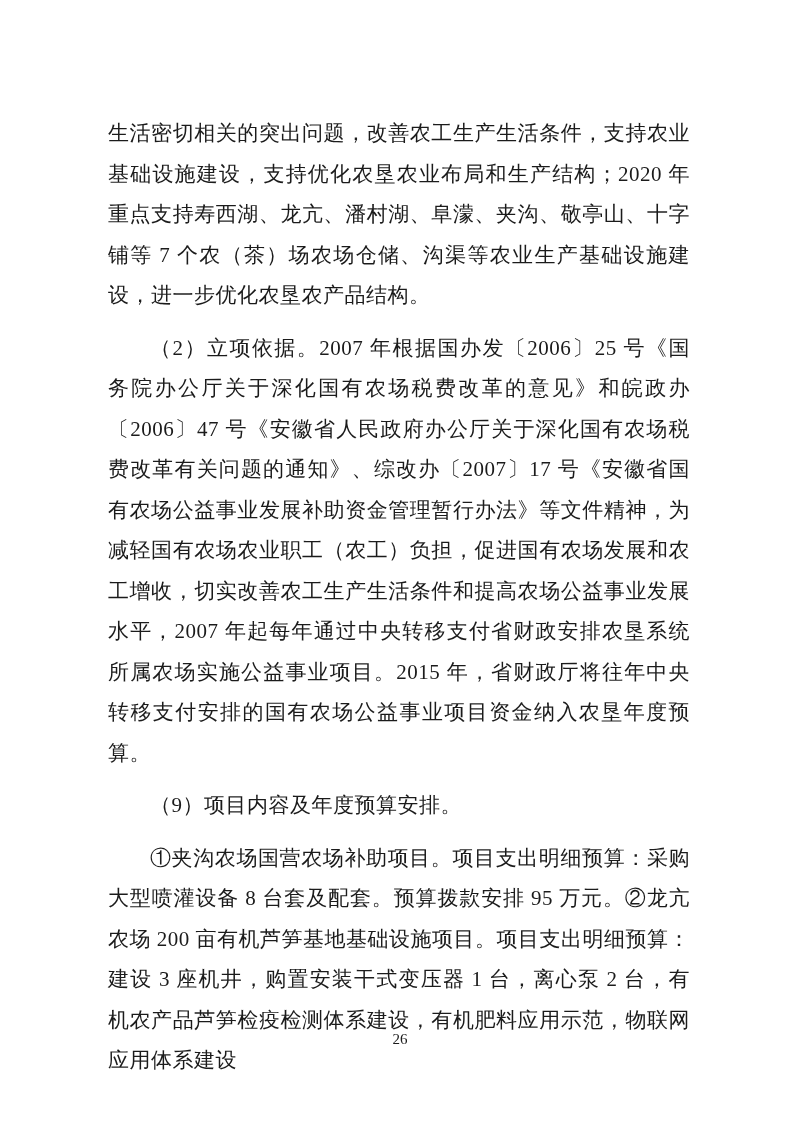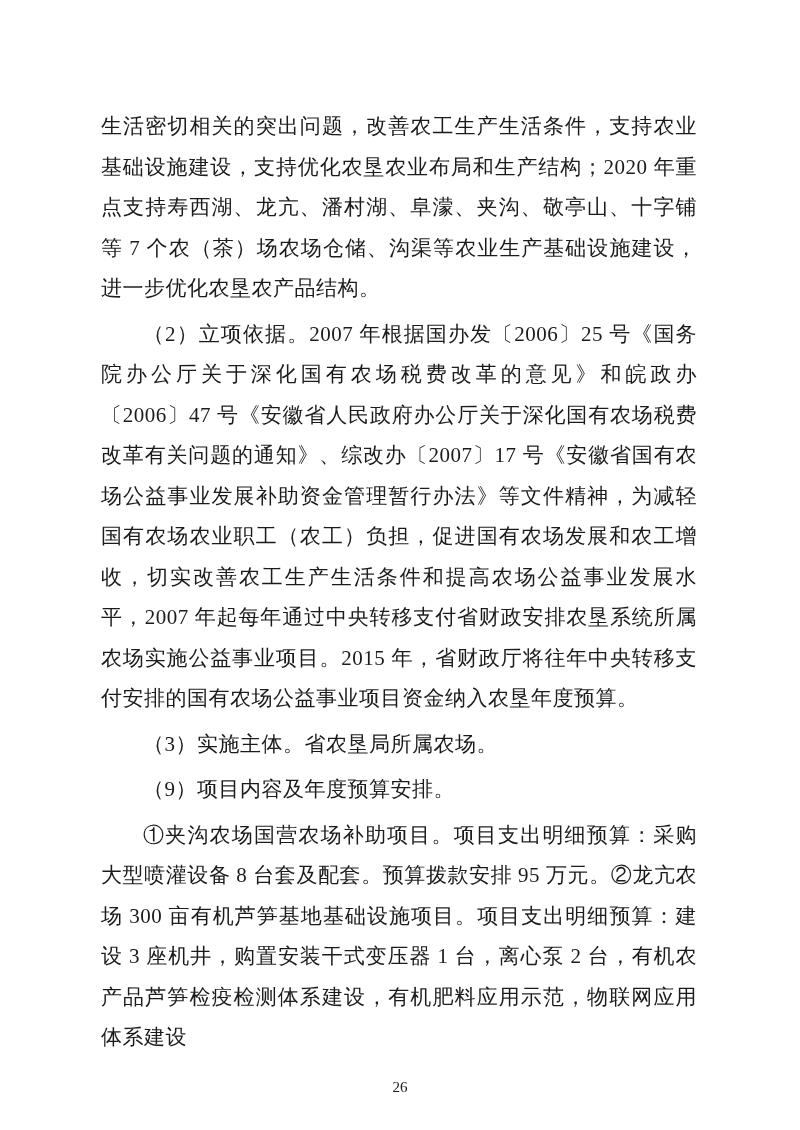--- a/index.html
+++ b/index.html
@@ -20,43 +20,41 @@
     position: absolute;
     left: 96px;
     top: 101px;
     width: 606px;
     font-size: 21px;
     line-height: 40.5px;
     text-align: justify;
     letter-spacing: 0.5px;
   }
   p.para {
-    margin: 5px;
+    margin: 12px;
     padding: 0;
   }
   p.indent {
     text-indent: 2em;
   }
   .page-number {
     position: absolute;
     top: 1031px;
     left: 0;
     width: 100%;
     text-align: center;
     font-size: 15px;
     color: #1b1b1b;
     font-family: "Liberation Serif", "DejaVu Serif", serif;
-    margin-top: 48px;
   }
 </style>
 </head>
 <body>
 
 <div class="page">
   <div class="content">
     <p class="para">生活密切相关的突出问题，改善农工生产生活条件，支持农业基础设施建设，支持优化农垦农业布局和生产结构；2020 年重点支持寿西湖、龙亢、潘村湖、阜濛、夹沟、敬亭山、十字铺等 7 个农（茶）场农场仓储、沟渠等农业生产基础设施建设，进一步优化农垦农产品结构。</p>
     <p class="para indent">（2）立项依据。2007 年根据国办发〔2006〕25 号《国务院办公厅关于深化国有农场税费改革的意见》和皖政办〔2006〕47 号《安徽省人民政府办公厅关于深化国有农场税费改革有关问题的通知》、综改办〔2007〕17 号《安徽省国有农场公益事业发展补助资金管理暂行办法》等文件精神，为减轻国有农场农业职工（农工）负担，促进国有农场发展和农工增收，切实改善农工生产生活条件和提高农场公益事业发展水平，2007 年起每年通过中央转移支付省财政安排农垦系统所属农场实施公益事业项目。2015 年，省财政厅将往年中央转移支付安排的国有农场公益事业项目资金纳入农垦年度预算。</p>
-    <p class="para indent">（3）实施主体。省农垦局所属农场。</p>
     <p class="para indent">（9）项目内容及年度预算安排。</p>
-    <p class="para indent">①夹沟农场国营农场补助项目。项目支出明细预算：采购大型喷灌设备 8 台套及配套。预算拨款安排 95 万元。②龙亢农场 300 亩有机芦笋基地基础设施项目。项目支出明细预算：建设 3 座机井，购置安装干式变压器 1 台，离心泵 2 台，有机农产品芦笋检疫检测体系建设，有机肥料应用示范，物联网应用体系建设</p>
+    <p class="para indent">①夹沟农场国营农场补助项目。项目支出明细预算：采购大型喷灌设备 8 台套及配套。预算拨款安排 95 万元。②龙亢农场 200 亩有机芦笋基地基础设施项目。项目支出明细预算：建设 3 座机井，购置安装干式变压器 1 台，离心泵 2 台，有机农产品芦笋检疫检测体系建设，有机肥料应用示范，物联网应用体系建设</p>
   </div>
   <div class="page-number">26</div>
 </div>
 
 </body></html>

